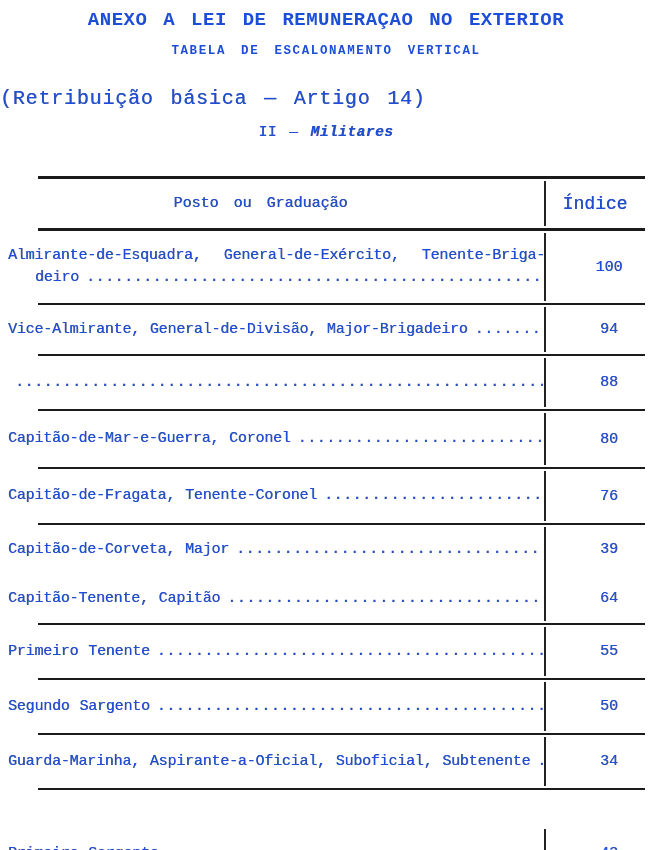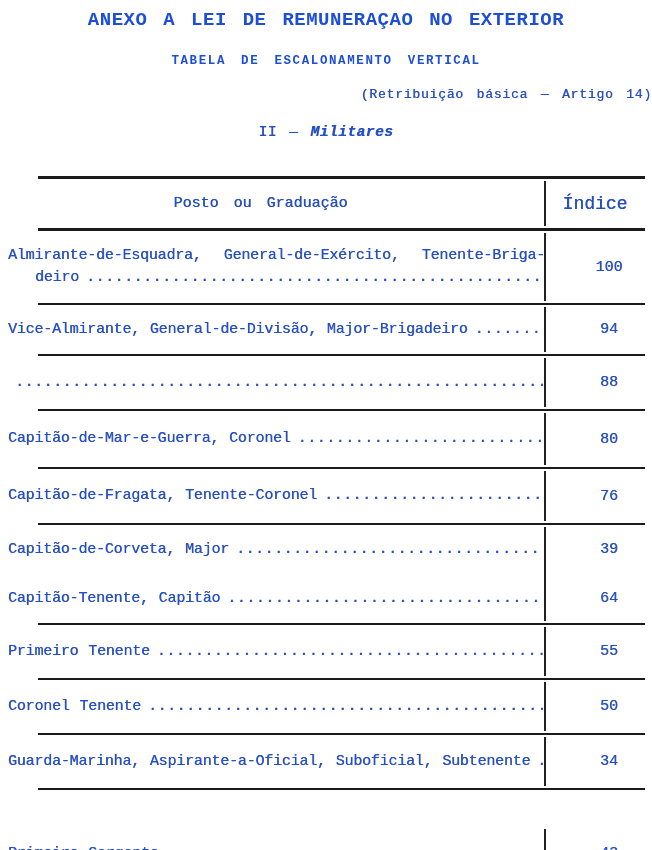--- a/index.html
+++ b/index.html
@@ -21,33 +21,33 @@
     top: 9px; left: 0; width: 100%;
     text-align: center;
     font-size: 19px;
     font-weight: bold;
     letter-spacing: 0.5px;
     word-spacing: 4px;
     white-space: nowrap;
   }
   .doc-subtitle {
     position: absolute;
-    top: 54px; left: 0; width: 100%;
+    top: 44px; left: 0; width: 100%;
     text-align: center;
     font-size: 12.5px;
     font-weight: bold;
     letter-spacing: 1.6px;
     word-spacing: 6px;
     white-space: nowrap;
   }
   .doc-subtitle2 {
     position: absolute;
     top: 87px; left: 0; width: 100%;
-    text-align: right;
-    font-size: 13px;
+    text-align: left;
+    font-size: 20px;
     letter-spacing: 0.8px;
     word-spacing: 4px;
     white-space: nowrap;
     text-shadow: 0.4px 0 0 rgba(0,0,0,0.55);
   }
   .doc-part-heading {
     position: absolute;
     top: 124px; left: 0; width: 100%;
     text-align: center;
     font-size: 14.5px;
@@ -251,21 +251,21 @@
                 <span class="leader"></span>
               </div>
             </div>
             <div class="cell-index">55</div>
           </div>
         </div>
         <div class="section" style="height: 55px;">
           <div class="row">
             <div class="cell-label">
               <div class="line2">
-                <span class="rank-text">Coronel Tenente</span>
+                <span class="rank-text">Segundo Sargento</span>
                 <span class="leader"></span>
               </div>
             </div>
             <div class="cell-index">50</div>
           </div>
         </div>
         <div class="section" style="height: 55px;">
           <div class="row">
             <div class="cell-label">
               <div class="line2">

